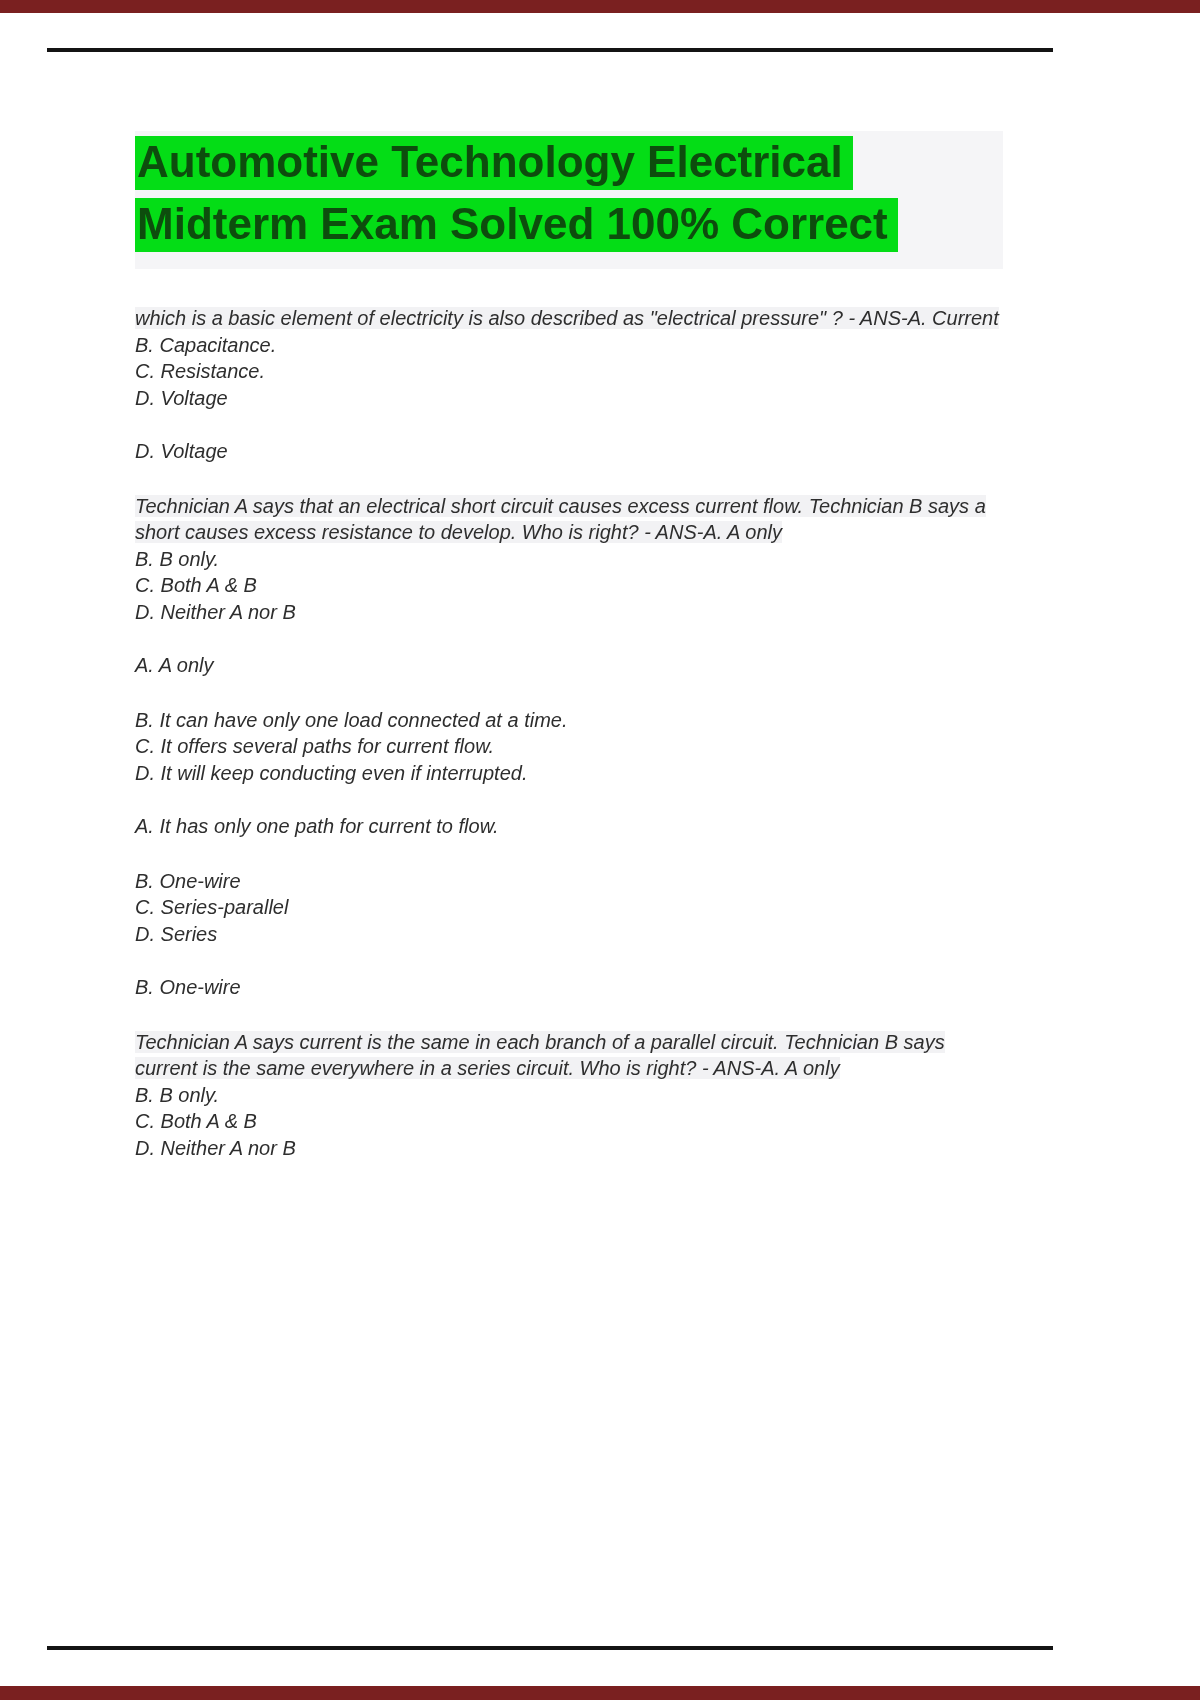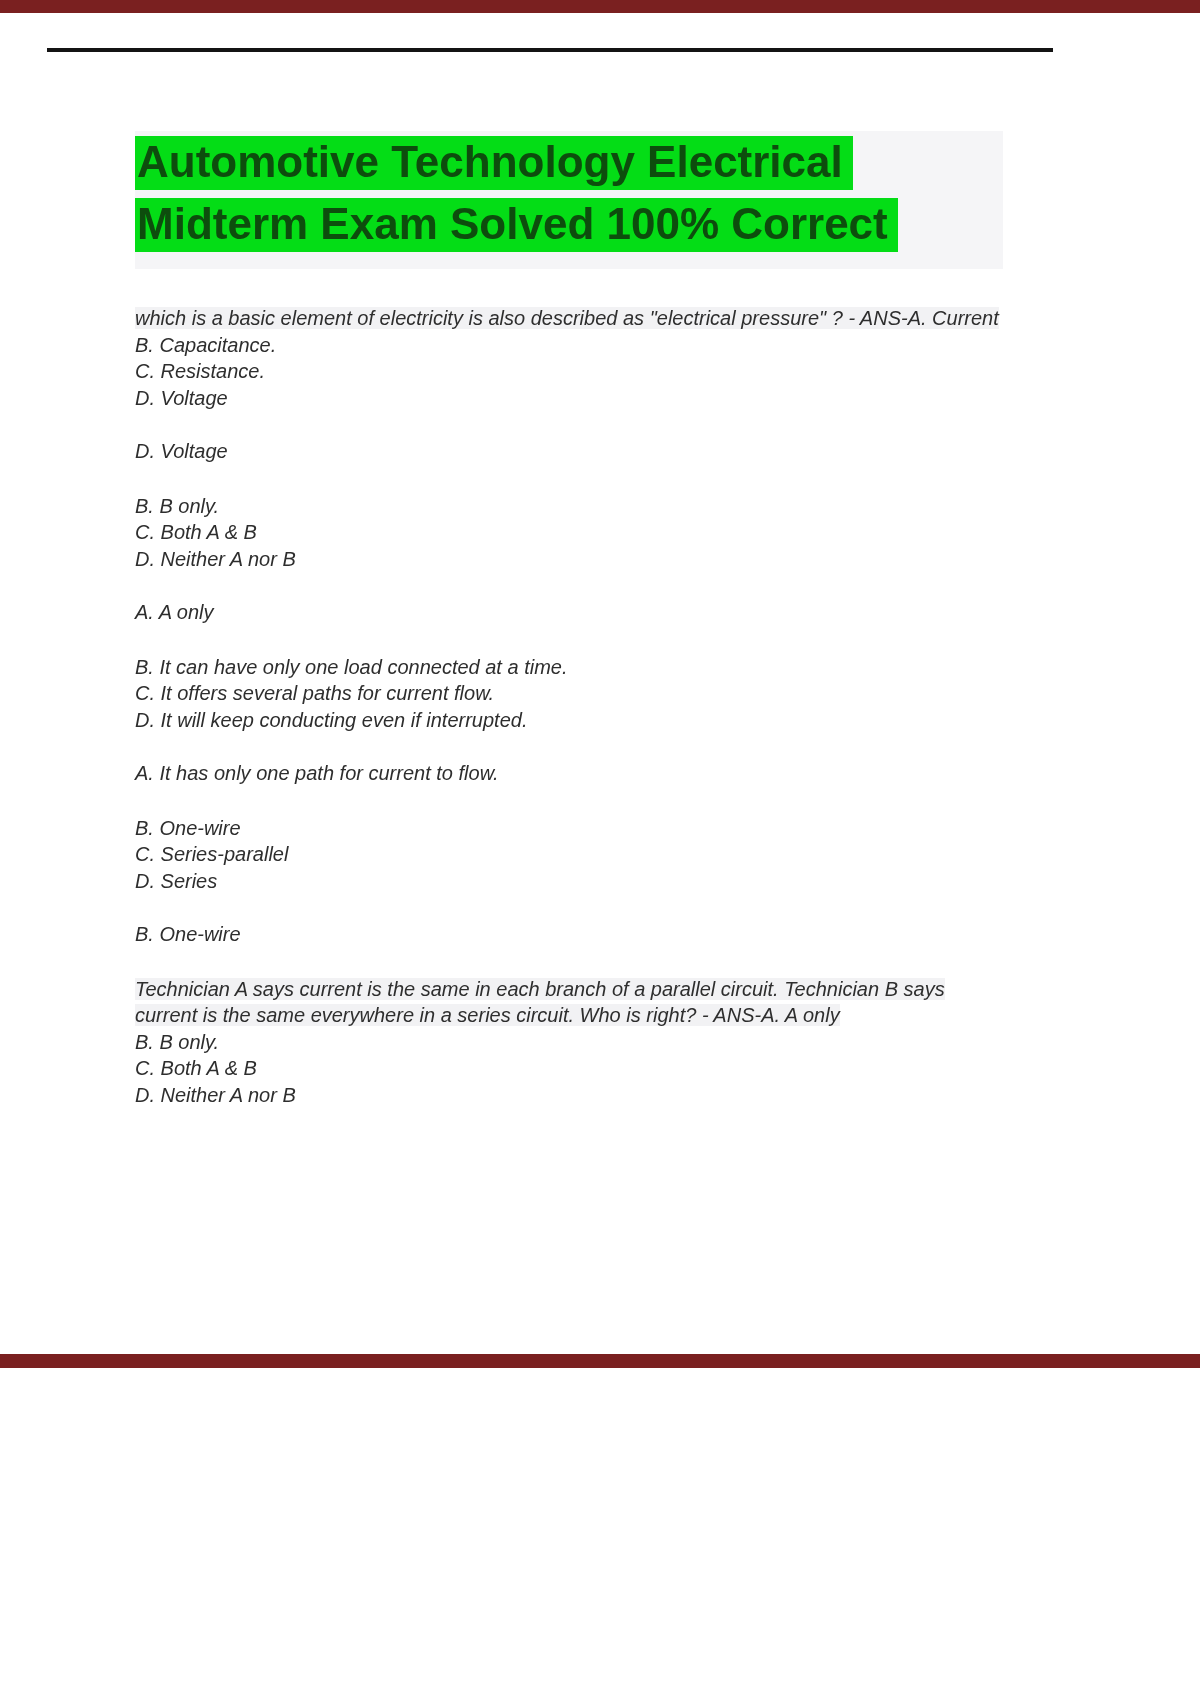--- a/index.html
+++ b/index.html
@@ -3,21 +3,21 @@
 <meta charset="utf-8">
 <style>
   html, body {
     margin: 0;
     padding: 0;
     background: #ffffff;
   }
   .page {
     position: relative;
     width: 1200px;
-    height: 1368px;
+    height: 1700px;
     background: #ffffff;
     overflow: hidden;
     font-family: "Liberation Sans", sans-serif;
   }
   .edge-bar {
     position: absolute;
     left: 0;
     width: 1200px;
     height: 13px;
     background: #7a2020;
@@ -94,20 +94,21 @@
 
       <div class="q-block">
         <div class="q-text"><span class="hl-light">which is a basic element of electricity is also described as "electrical pressure" ? - ANS-A. Current</span></div>
         <div class="option">B. Capacitance.</div>
         <div class="option">C. Resistance.</div>
         <div class="option">D. Voltage</div>
         <div class="answer">D. Voltage</div>
       </div>
 
       <div class="q-block">
+        <div class="q-text"><span class="hl-light">Technician A says that an electrical short circuit causes excess current flow. Technician B says a short causes excess resistance to develop. Who is right? - ANS-A. A only</span></div>
         <div class="option">B. B only.</div>
         <div class="option">C. Both A &amp; B</div>
         <div class="option">D. Neither A nor B</div>
         <div class="answer">A. A only</div>
       </div>
 
       <div class="q-block">
         <div class="option">B. It can have only one load connected at a time.</div>
         <div class="option">C. It offers several paths for current flow.</div>
         <div class="option">D. It will keep conducting even if interrupted.</div>

